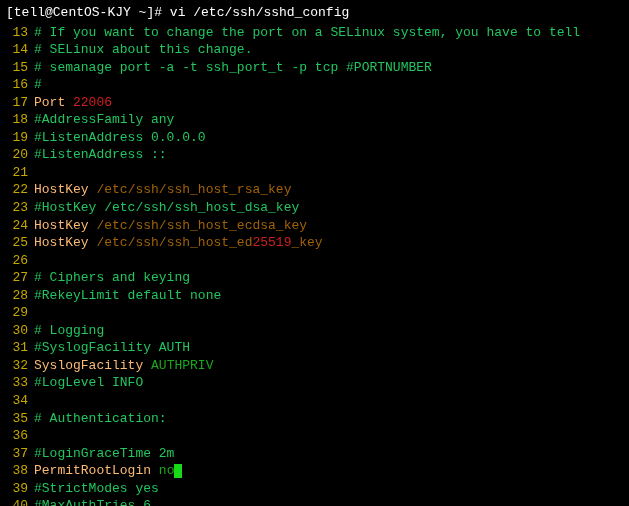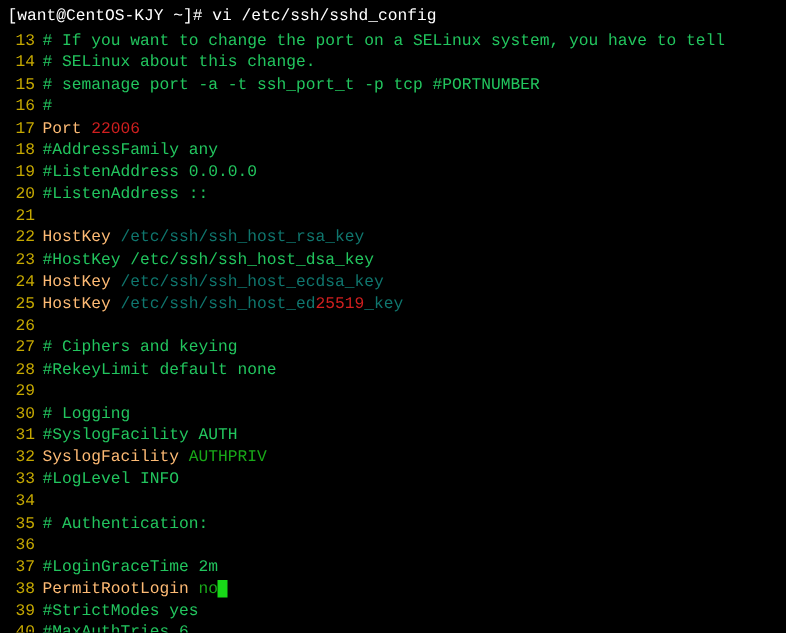--- a/index.html
+++ b/index.html
@@ -20,31 +20,31 @@
       color: #c5a800;
       width: 28px;
       text-align: right;
       padding-right: 6px;
       flex-shrink: 0;
       user-select: none;
     }
     .txt { flex: 1; }
     .c-cyan    { color: #22c55e; text-align: right; }
     .c-yellow  { color: #fdba74; }
-    .c-white   { color: #0f766e; }
+    .c-white   { color: #a16207; }
     .c-red     { color: #d01f1f; text-align: center; }
     .c-green   { color: #18a818; text-align: right; }
     .cursor {
       display: inline-block;
       width: 8px;
       height: 14px;
       background: #18d818;
       vertical-align: text-bottom;
     }
   </style>
 </head>
 <body>
 
 <div class="prompt-line">
-  <span>[want@CentOS-KJY ~]# vi /etc/ssh/sshd_config</span>
+  <span>[tell@CentOS-KJY ~]# vi /etc/ssh/sshd_config</span>
 </div>
 
 <div class="code-area" id="code-area"><div class="line"><span class="ln">13</span><span class="txt"><span class="c-cyan"># If you want to change the port on a SELinux system, you have to tell</span></span></div><div class="line"><span class="ln">14</span><span class="txt"><span class="c-cyan"># SELinux about this change.</span></span></div><div class="line"><span class="ln">15</span><span class="txt"><span class="c-cyan"># semanage port -a -t ssh_port_t -p tcp #PORTNUMBER</span></span></div><div class="line"><span class="ln">16</span><span class="txt"><span class="c-cyan">#</span></span></div><div class="line"><span class="ln">17</span><span class="txt"><span class="c-yellow">Port </span><span class="c-red">22006</span></span></div><div class="line"><span class="ln">18</span><span class="txt"><span class="c-cyan">#AddressFamily any</span></span></div><div class="line"><span class="ln">19</span><span class="txt"><span class="c-cyan">#ListenAddress 0.0.0.0</span></span></div><div class="line"><span class="ln">20</span><span class="txt"><span class="c-cyan">#ListenAddress ::</span></span></div><div class="line"><span class="ln">21</span><span class="txt"></span></div><div class="line"><span class="ln">22</span><span class="txt"><span class="c-yellow">HostKey </span><span class="c-white">/etc/ssh/ssh_host_rsa_key</span></span></div><div class="line"><span class="ln">23</span><span class="txt"><span class="c-cyan">#HostKey /etc/ssh/ssh_host_dsa_key</span></span></div><div class="line"><span class="ln">24</span><span class="txt"><span class="c-yellow">HostKey </span><span class="c-white">/etc/ssh/ssh_host_ecdsa_key</span></span></div><div class="line"><span class="ln">25</span><span class="txt"><span class="c-yellow">HostKey </span><span class="c-white">/etc/ssh/ssh_host_ed</span><span class="c-red">25519</span><span class="c-white">_key</span></span></div><div class="line"><span class="ln">26</span><span class="txt"></span></div><div class="line"><span class="ln">27</span><span class="txt"><span class="c-cyan"># Ciphers and keying</span></span></div><div class="line"><span class="ln">28</span><span class="txt"><span class="c-cyan">#RekeyLimit default none</span></span></div><div class="line"><span class="ln">29</span><span class="txt"></span></div><div class="line"><span class="ln">30</span><span class="txt"><span class="c-cyan"># Logging</span></span></div><div class="line"><span class="ln">31</span><span class="txt"><span class="c-cyan">#SyslogFacility AUTH</span></span></div><div class="line"><span class="ln">32</span><span class="txt"><span class="c-yellow">SyslogFacility </span><span class="c-green">AUTHPRIV</span></span></div><div class="line"><span class="ln">33</span><span class="txt"><span class="c-cyan">#LogLevel INFO</span></span></div><div class="line"><span class="ln">34</span><span class="txt"></span></div><div class="line"><span class="ln">35</span><span class="txt"><span class="c-cyan"># Authentication:</span></span></div><div class="line"><span class="ln">36</span><span class="txt"></span></div><div class="line"><span class="ln">37</span><span class="txt"><span class="c-cyan">#LoginGraceTime 2m</span></span></div><div class="line"><span class="ln">38</span><span class="txt"><span class="c-yellow">PermitRootLogin </span><span class="c-green">no</span><span class="cursor"></span></span></div><div class="line"><span class="ln">39</span><span class="txt"><span class="c-cyan">#StrictModes yes</span></span></div><div class="line"><span class="ln">40</span><span class="txt"><span class="c-cyan">#MaxAuthTries 6</span></span></div></div>
 
 </body></html>

